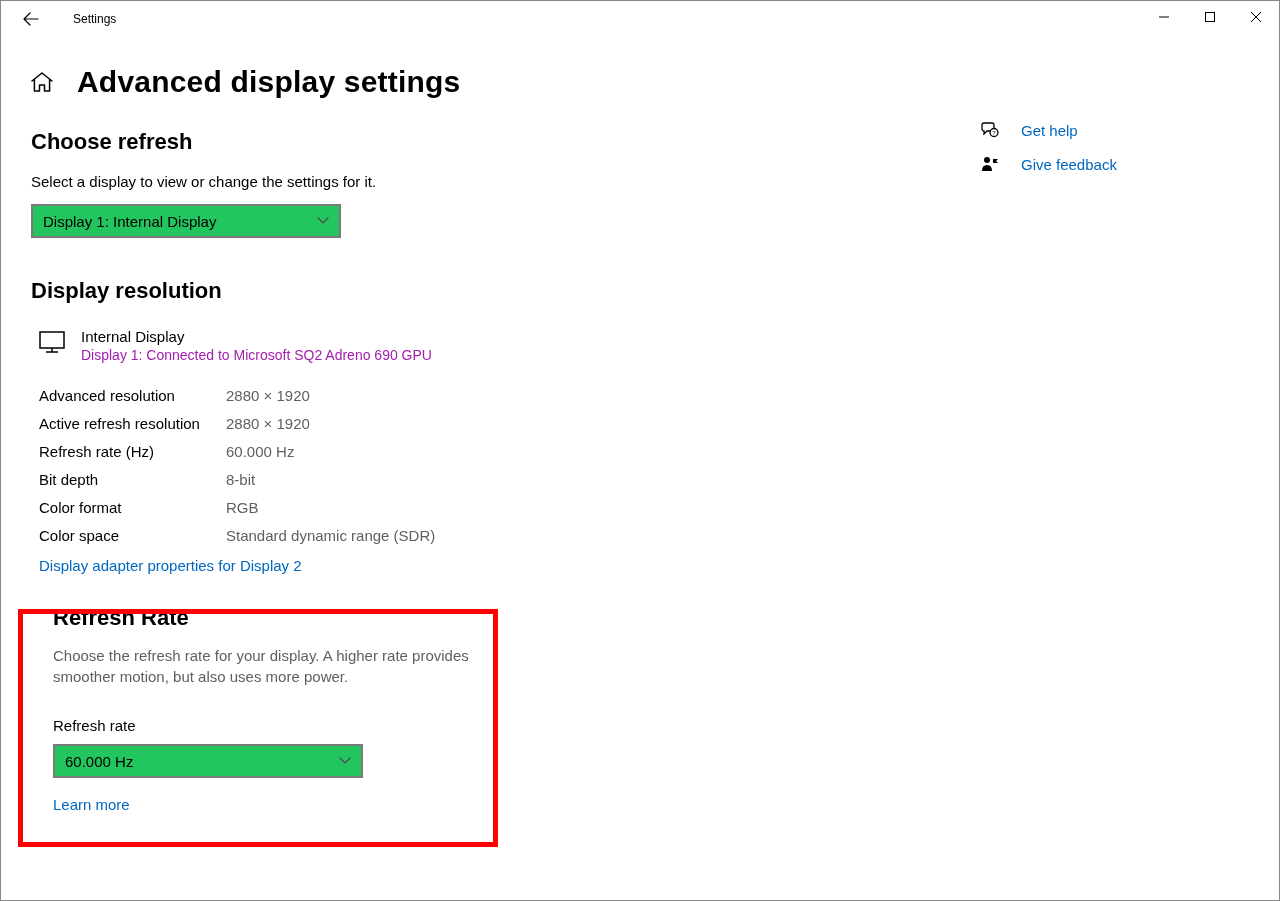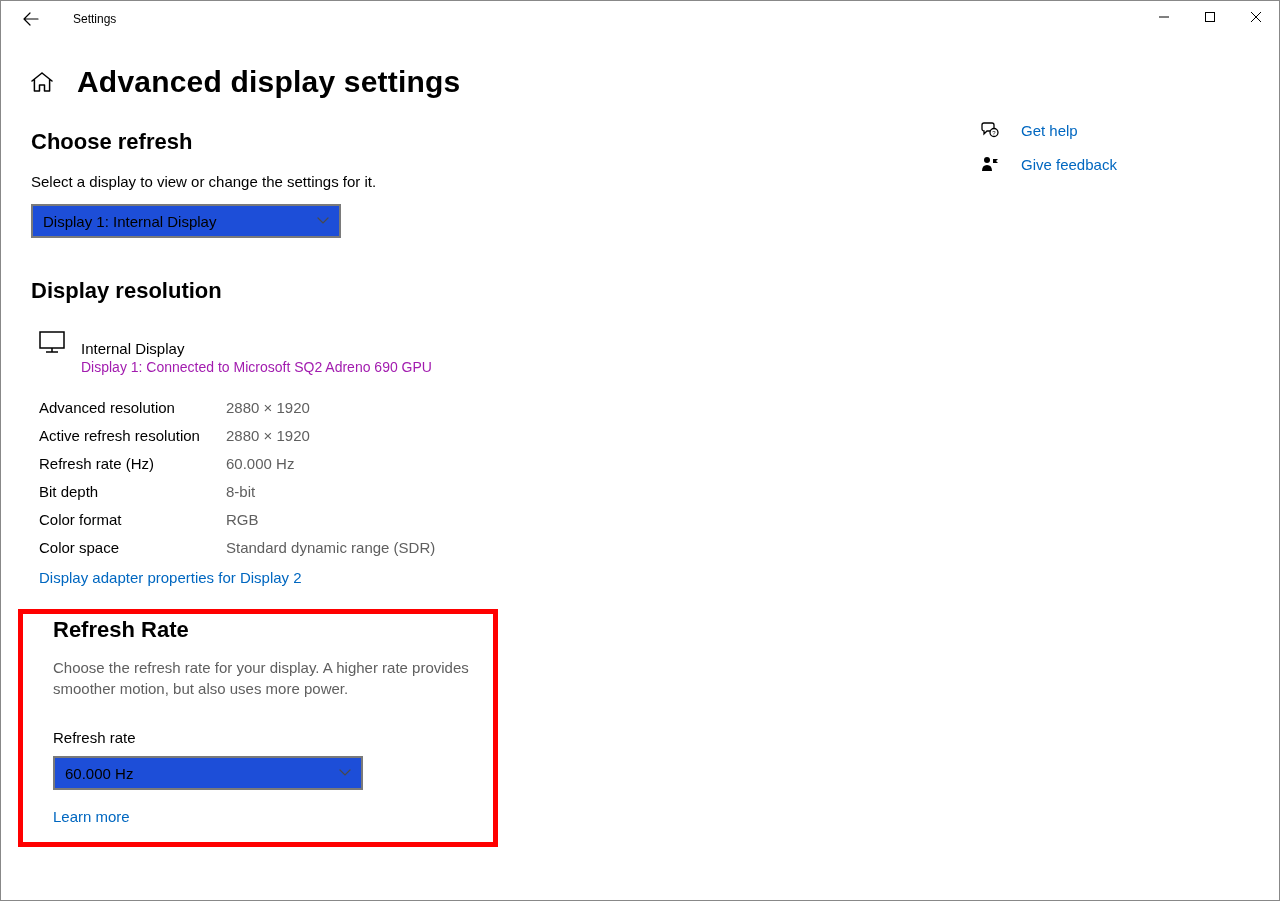--- a/index.html
+++ b/index.html
@@ -89,21 +89,21 @@
       margin-bottom: 14px;
     }
     .dropdown {
       height: 34px;
       border: 2px solid #7a7a7a;
       display: flex;
       align-items: center;
       justify-content: space-between;
       padding: 0 10px;
       width: 310px;
-      background: #1d4ed8;
+      background: #22c55e;
       cursor: pointer;
     }
     .dropdown-value {
       font-size: 15px;
       color: #000;
     }
     .chevron-down {
       width: 12px;
       height: 8px;
     }
@@ -119,21 +119,20 @@
       align-items: flex-start;
     }
     .monitor-icon {
       width: 26px;
       height: 22px;
       margin-top: 3px;
     }
     .hero-titles .primary {
       font-size: 15px;
       color: #000;
-      margin-top: 12px;
     }
     .hero-titles .secondary {
       font-size: 14px;
       color: #a21caf;
       margin-top: 2px;
     }
     .info-table {
       margin-left: 8px;
     }
     .info-row {

